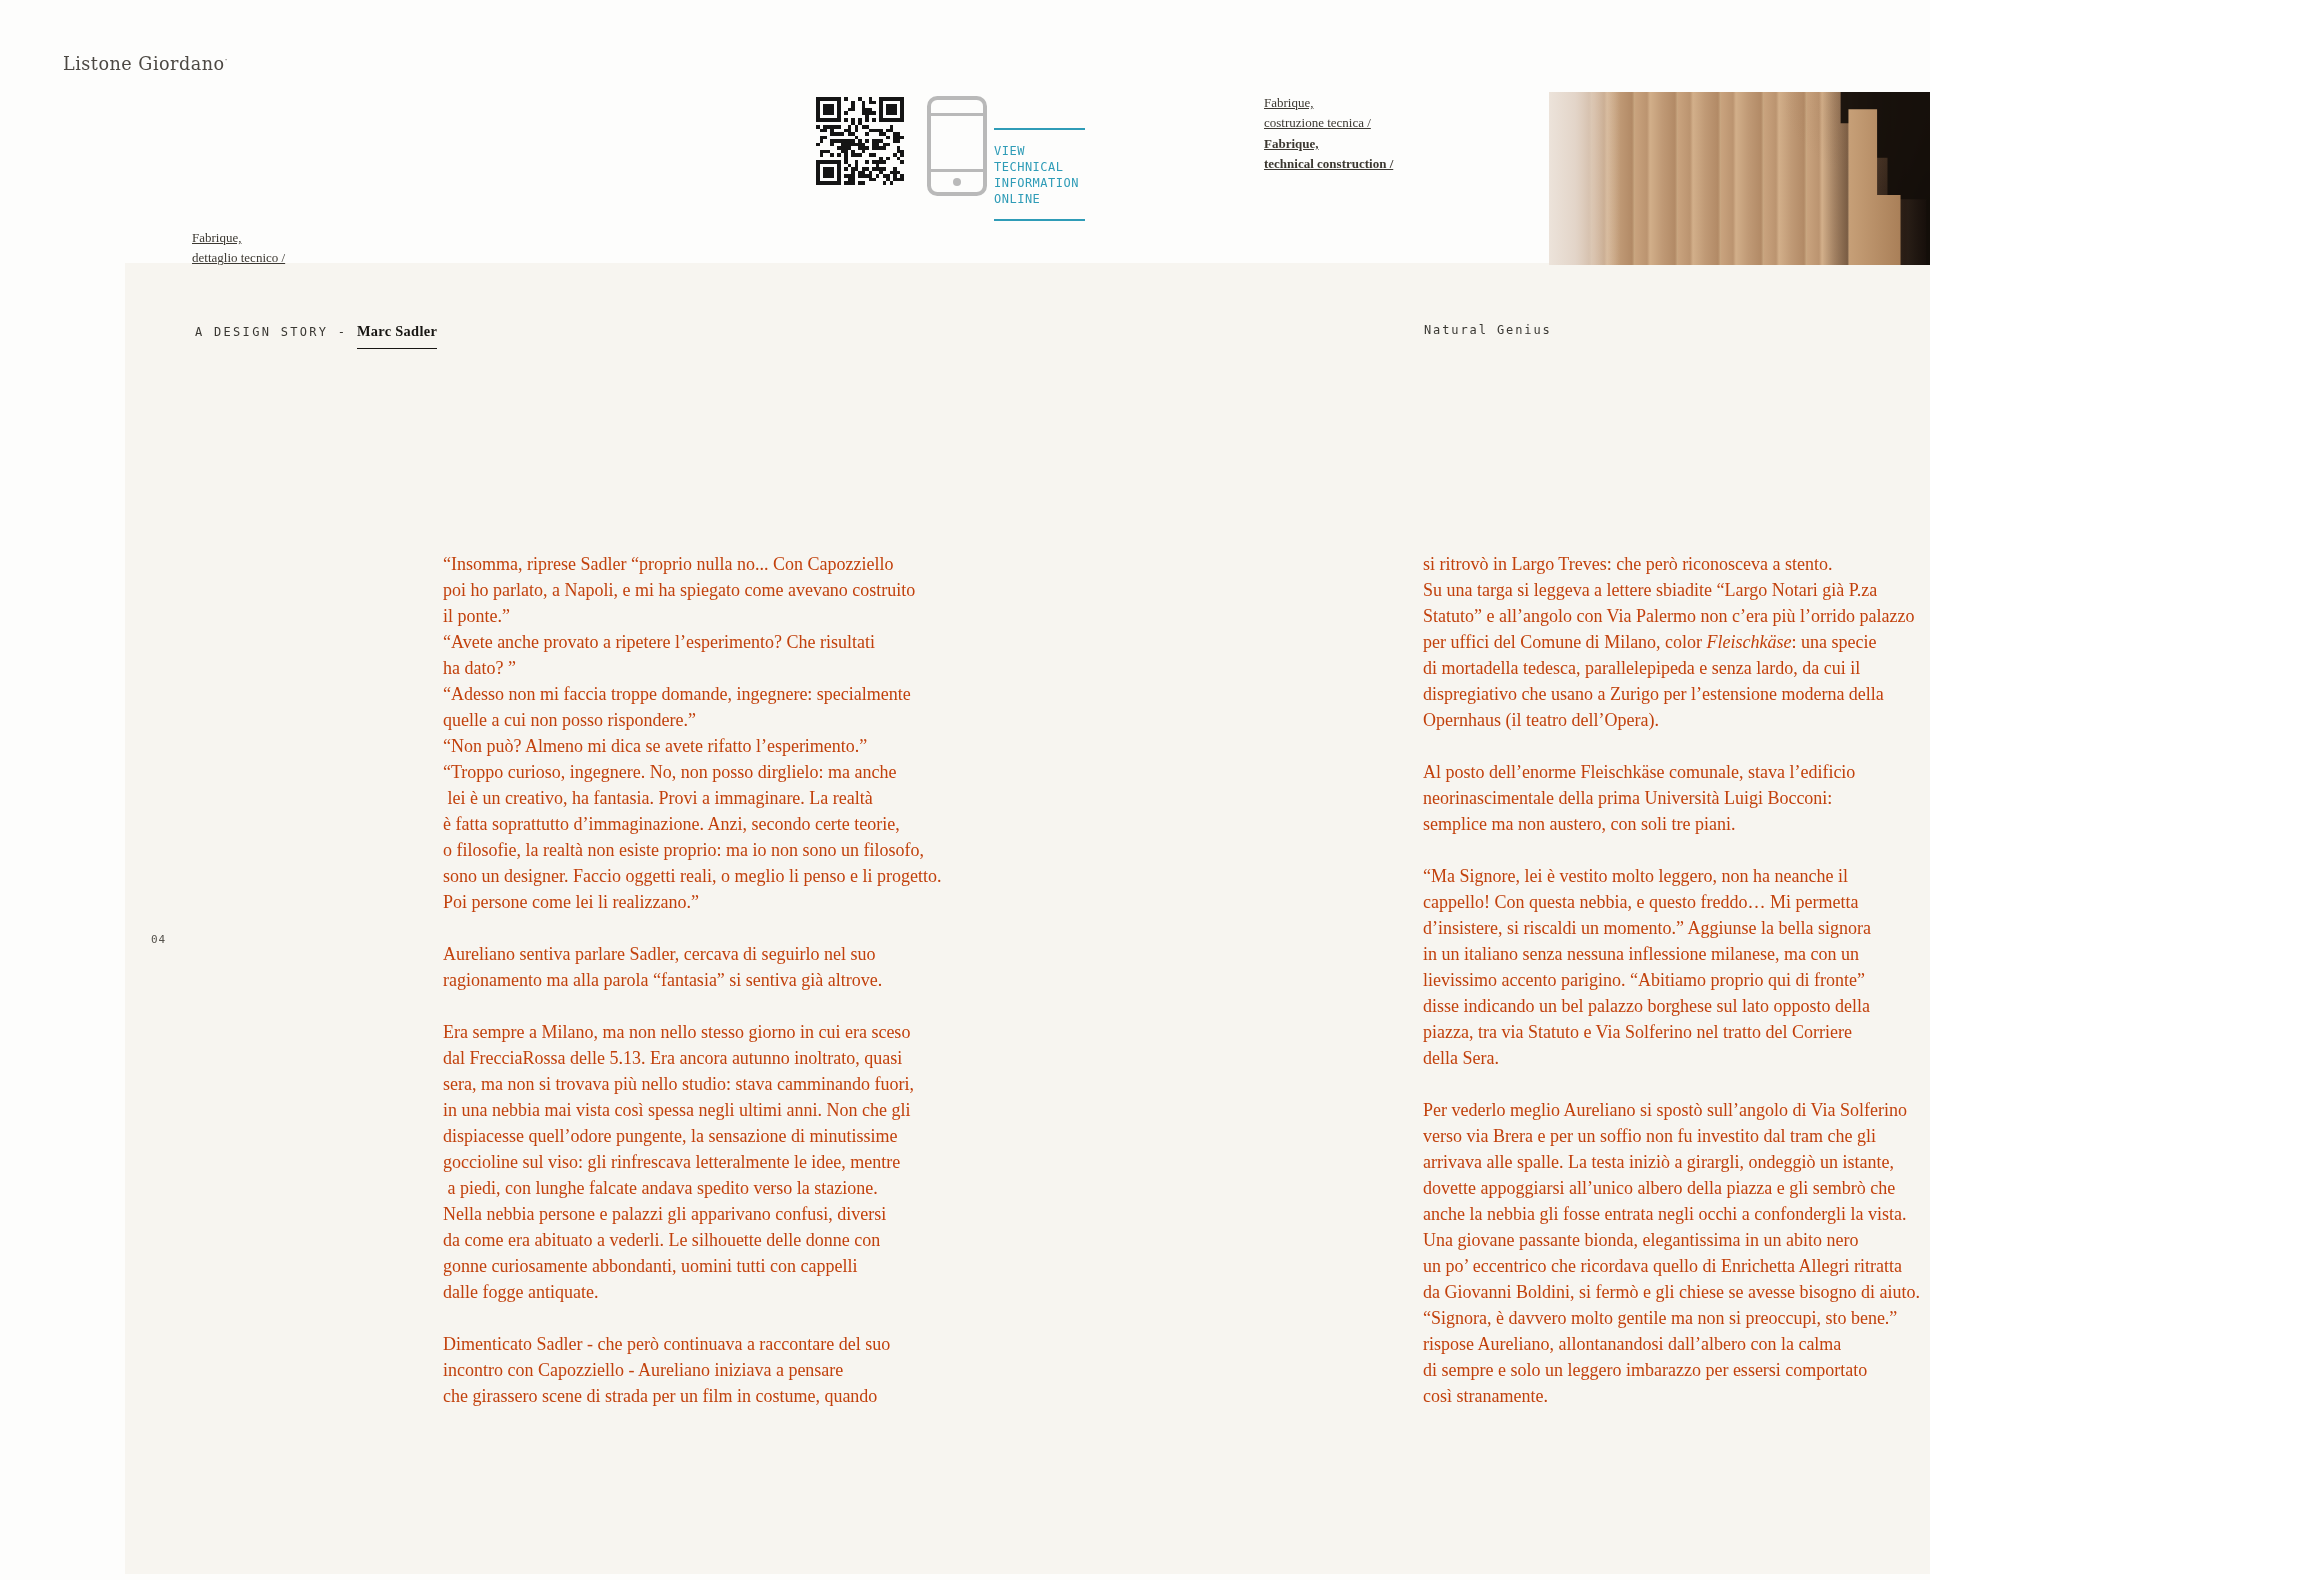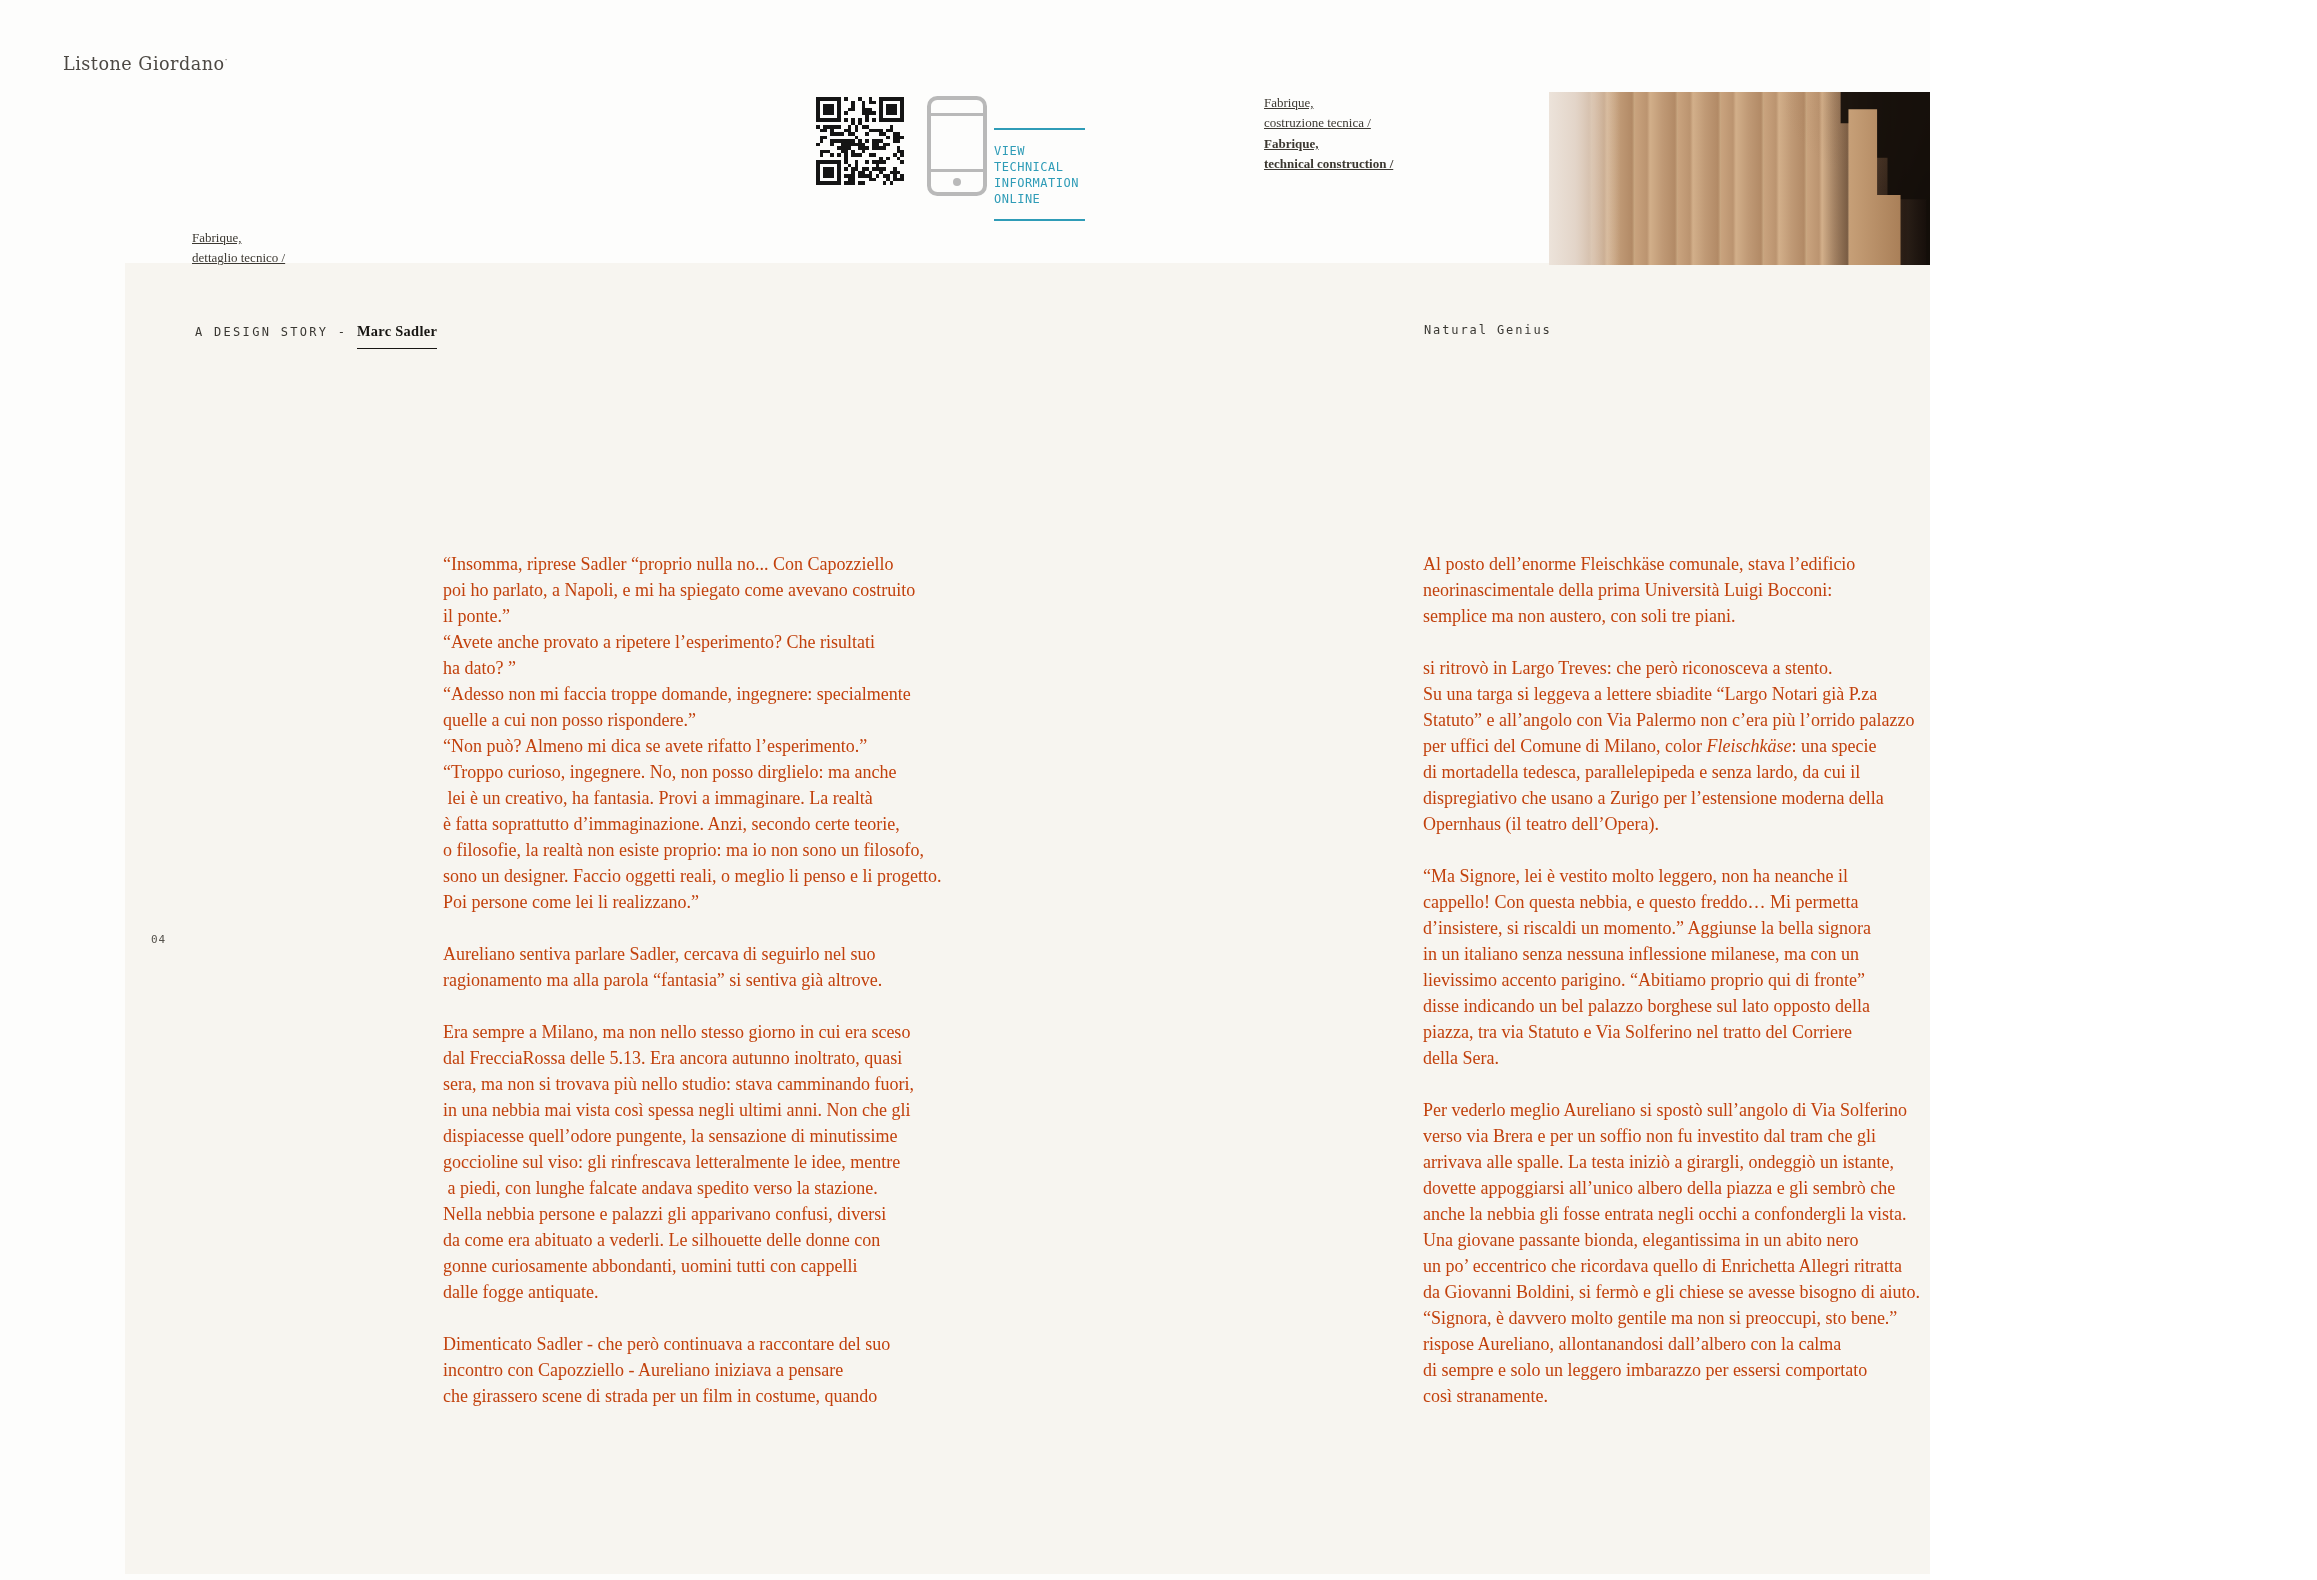--- a/index.html
+++ b/index.html
@@ -456,30 +456,30 @@
 Nella nebbia persone e palazzi gli apparivano confusi, diversi
 da come era abituato a vederli. Le silhouette delle donne con
 gonne curiosamente abbondanti, uomini tutti con cappelli
 dalle fogge antiquate.</p>
     <p>Dimenticato Sadler - che però continuava a raccontare del suo
 incontro con Capozziello - Aureliano iniziava a pensare
 che girassero scene di strada per un film in costume, quando</p>
   </div>
 
   <div class="abs col col-right">
-    <p>Al posto dell’enorme Fleischkäse comunale, stava l’edificio
-neorinascimentale della prima Università Luigi Bocconi:
-semplice ma non austero, con soli tre piani.</p>
     <p>si ritrovò in Largo Treves: che però riconosceva a stento.
 Su una targa si leggeva a lettere sbiadite “Largo Notari già P.za
 Statuto” e all’angolo con Via Palermo non c’era più l’orrido palazzo
 per uffici del Comune di Milano, color <em>Fleischkäse</em>: una specie
 di mortadella tedesca, parallelepipeda e senza lardo, da cui il
 dispregiativo che usano a Zurigo per l’estensione moderna della
 Opernhaus (il teatro dell’Opera).</p>
+    <p>Al posto dell’enorme Fleischkäse comunale, stava l’edificio
+neorinascimentale della prima Università Luigi Bocconi:
+semplice ma non austero, con soli tre piani.</p>
     <p>“Ma Signore, lei è vestito molto leggero, non ha neanche il
 cappello! Con questa nebbia, e questo freddo… Mi permetta
 d’insistere, si riscaldi un momento.” Aggiunse la bella signora
 in un italiano senza nessuna inflessione milanese, ma con un
 lievissimo accento parigino. “Abitiamo proprio qui di fronte”
 disse indicando un bel palazzo borghese sul lato opposto della
 piazza, tra via Statuto e Via Solferino nel tratto del Corriere
 della Sera.</p>
     <p>Per vederlo meglio Aureliano si spostò sull’angolo di Via Solferino
 verso via Brera e per un soffio non fu investito dal tram che gli

